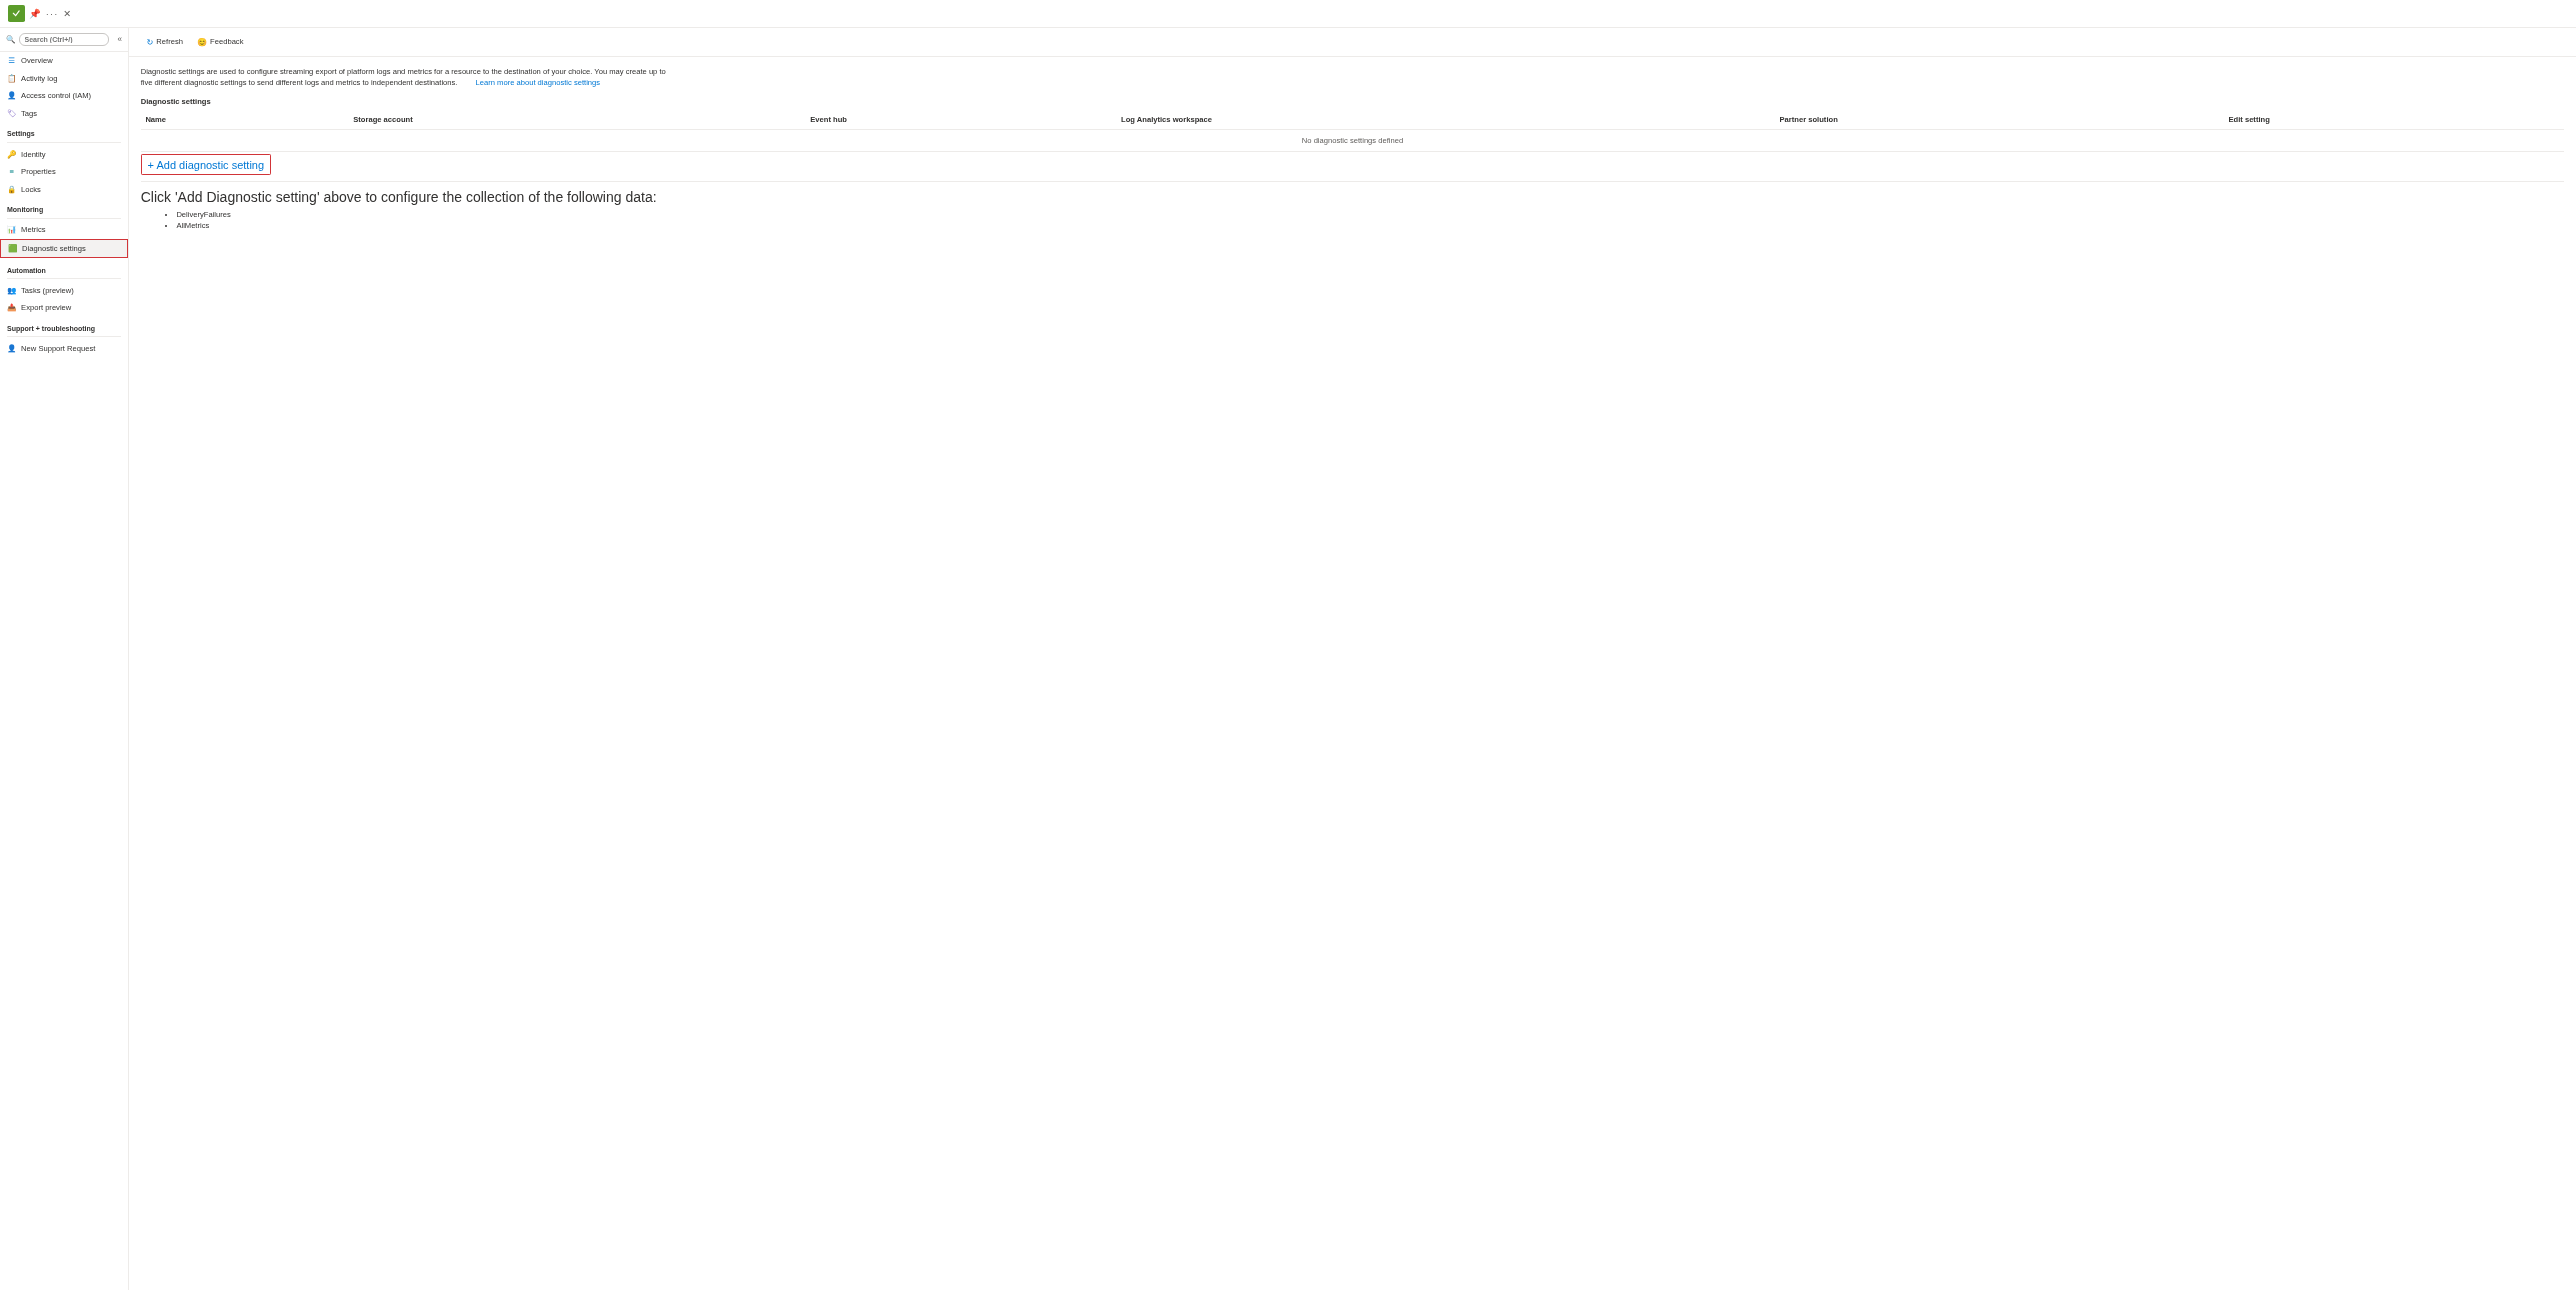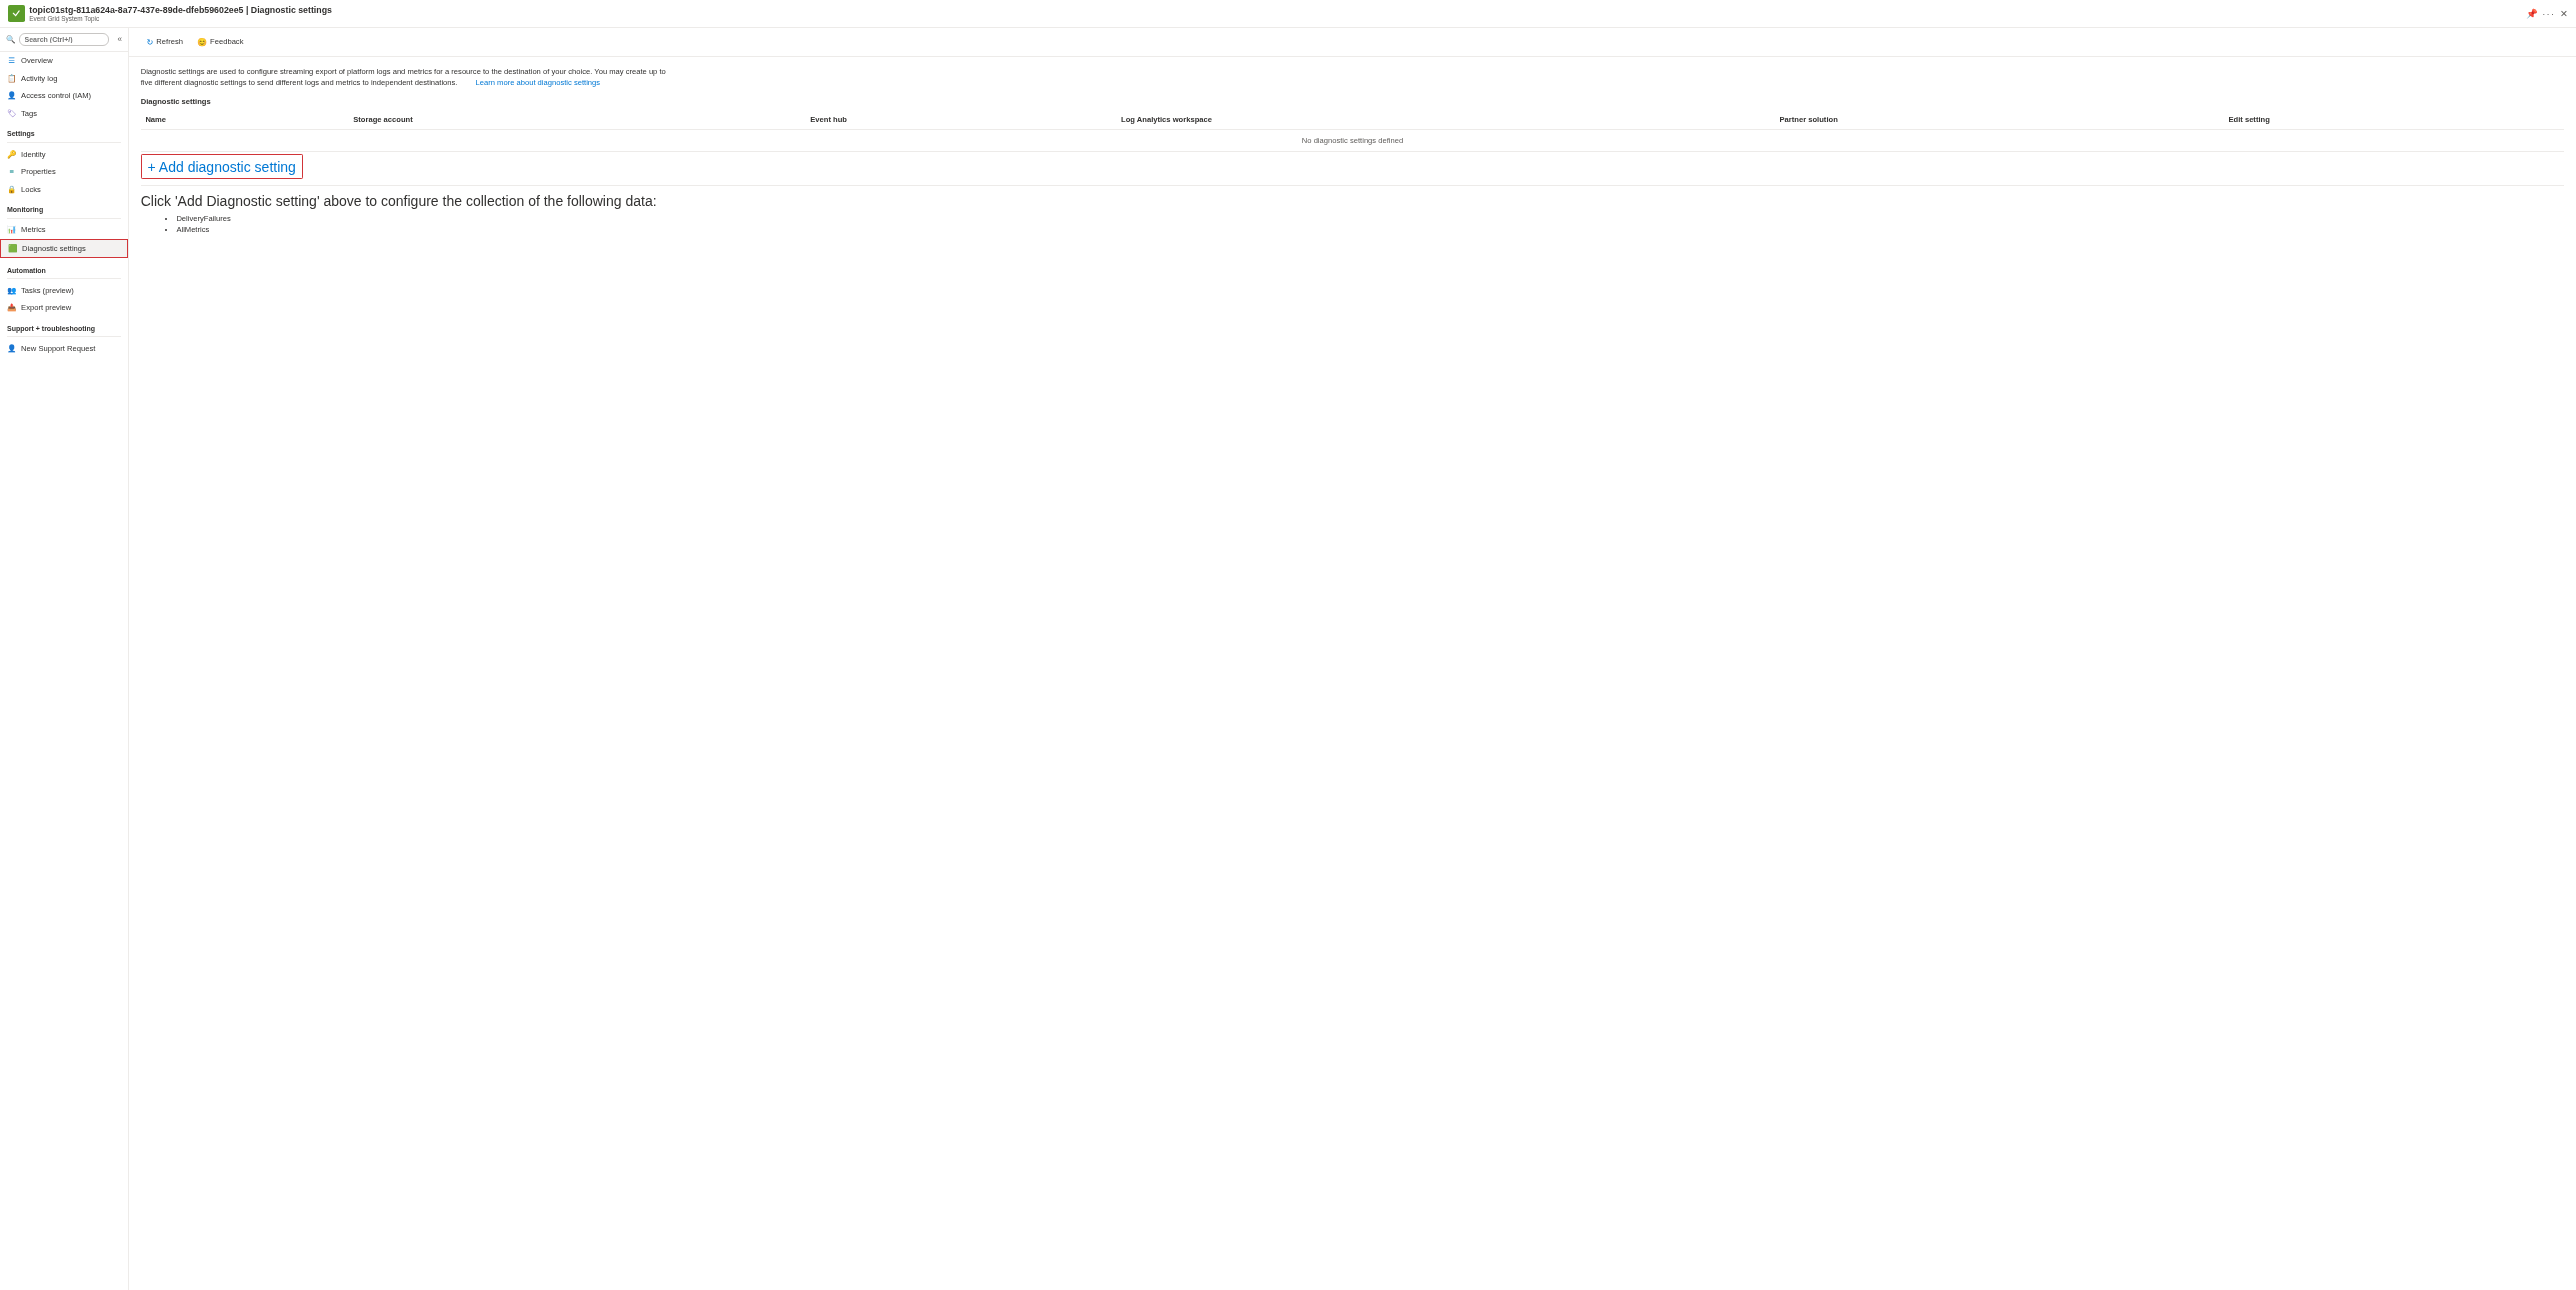--- a/index.html
+++ b/index.html
@@ -50,21 +50,21 @@
     .section-title { font-size: 7.6px; font-weight: 600; margin-bottom: 5.9px; color: #323130; }
 
     
     .diag-table { width: 100%; border-collapse: collapse; }
     .diag-table th { text-align: left; font-size: 7.6px; font-weight: 600; color: #323130; padding: 3.5px 7px 4.7px 4.7px; border-bottom: 0.6px solid #edebe9; }
     .diag-table td { padding: 4.7px; font-size: 7.6px; color: #323130; border-bottom: 0.6px solid #edebe9; }
 
     .no-settings-row td { color: #605e5c; font-style: normal; padding: 5.9px 4.7px; text-align: center; }
 
     .add-setting-row td { padding: 2.3px 0 5.9px 0; }
-    .add-setting-btn { display: inline-flex; align-items: center; gap: 2.3px; padding: 3.5px 5.9px; border: 0.9px solid #d13438; color: #0078d4; background: #fff; font-size: 14px; cursor: pointer; border-radius: 1.2px; }
+    .add-setting-btn { display: inline-flex; align-items: center; gap: 2.3px; padding: 3.5px 5.9px; border: 0.9px solid #d13438; color: #0078d4; background: #fff; font-size: 11px; cursor: pointer; border-radius: 1.2px; }
 
     .click-info { font-size: 14px; color: #323130; margin-top: 7px; margin-bottom: 4.7px; }
     .data-list { margin-left: 11.7px; }
     .data-list li { font-size: 7.6px; color: #323130; margin-bottom: 2.3px; margin-left: 24px; }
 
     
     .icon-blue { color: #0078d4; }
     .icon-green { color: #498205; }
     .icon-yellow { color: #c19c00; }
     .icon-purple { color: #6b4fbb; }
@@ -72,24 +72,20 @@
   </style>
 </head>
 <body>
 
 <div class="header">
   <div class="header-icon">
     <svg viewBox="0 0 18 18" fill="none" xmlns="http://www.w3.org/2000/svg">
       <rect width="18" height="18" rx="2" fill="#5b9c2a"></rect>
       <path d="M4 9 L8 13 L14 5" stroke="white" stroke-width="2" fill="none" stroke-linecap="round"></path>
     </svg>
-  </div>
-  <div class="header-title-group">
-    <span class="header-title">topic01stg-811a624a-8a77-437e-89de-dfeb59602ee5  |  Diagnostic settings</span>
-    <span class="header-subtitle">Event Grid System Topic</span>
   </div>
   <div class="header-actions">
     <span class="header-pin">📌</span>
     <span class="header-more">···</span>
     <span class="header-close">✕</span>
   </div>
 </div>
 
 <div class="layout">
 

